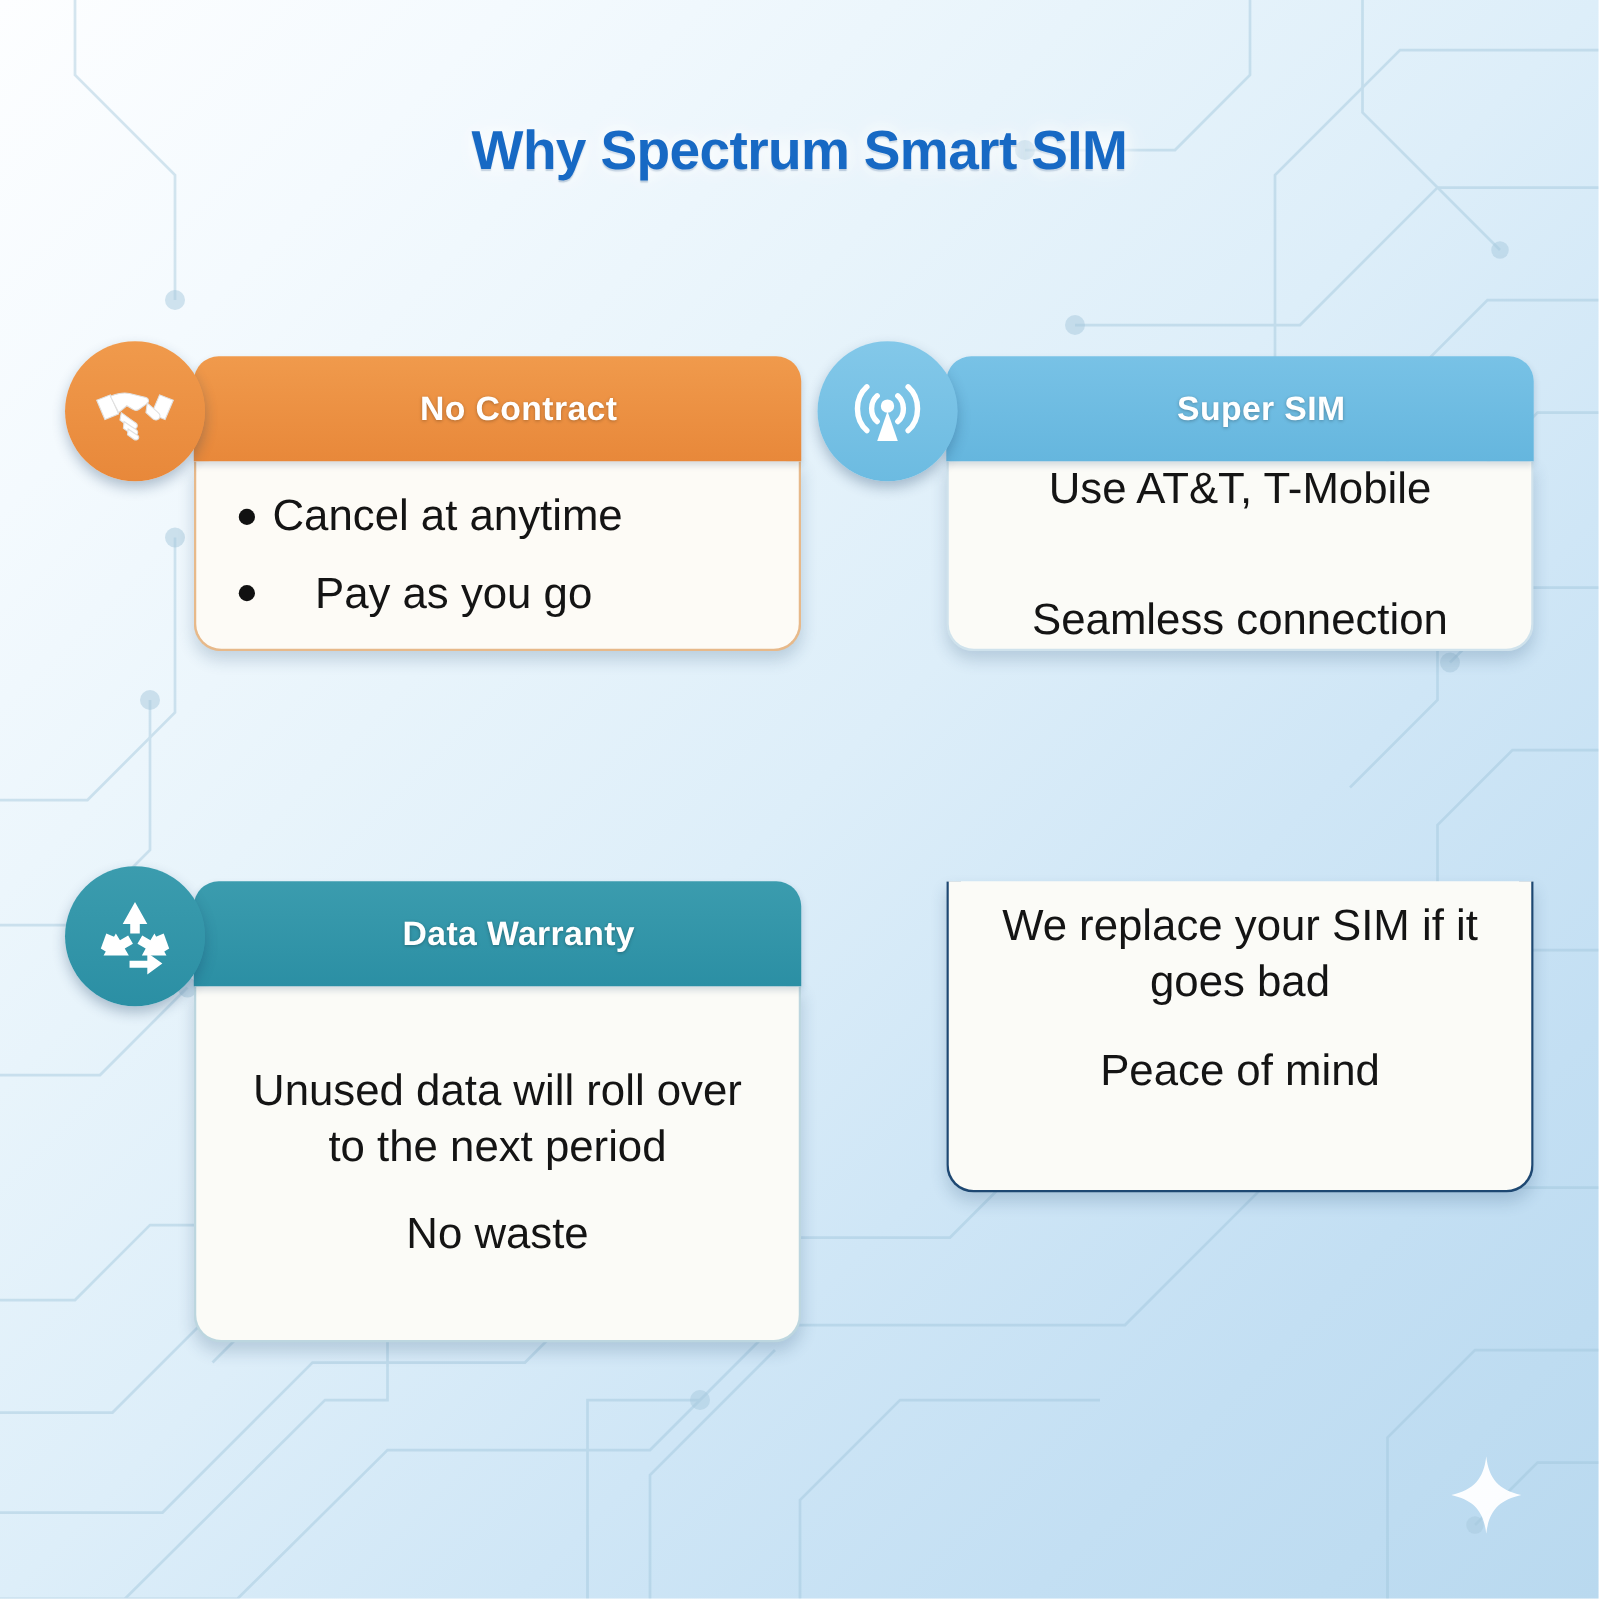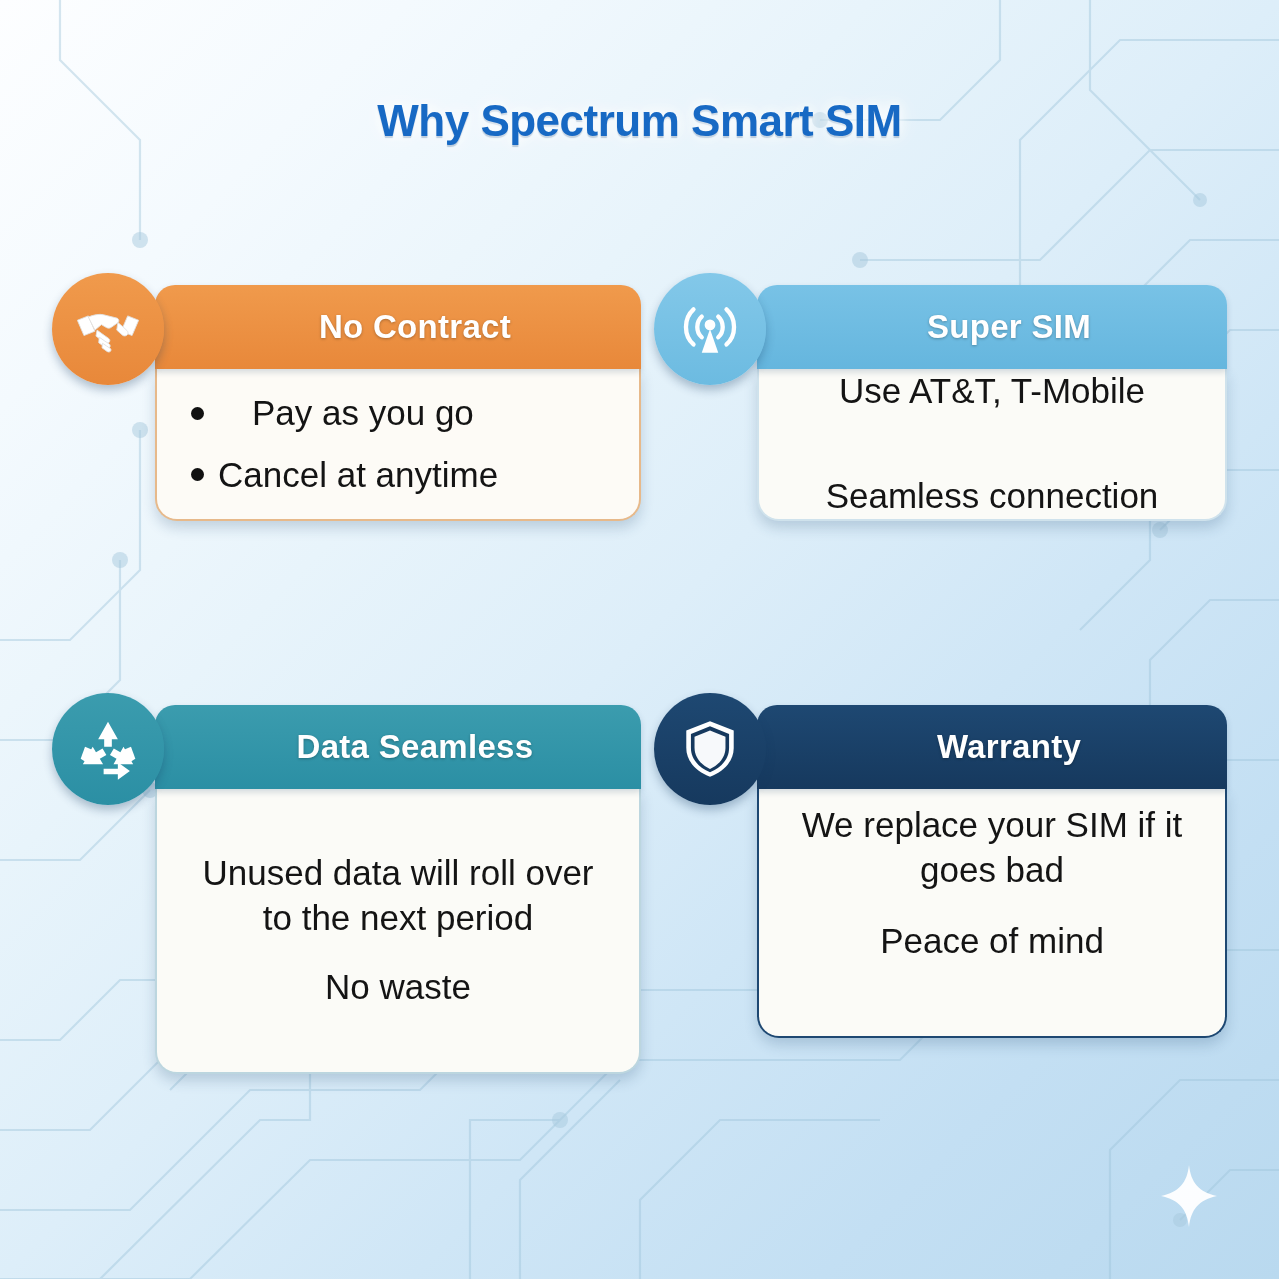--- a/index.html
+++ b/index.html
@@ -64,21 +64,21 @@
   .card-header {
     position: relative;
     height: 84px;
     border-radius: 20px 20px 0 0;
     display: flex;
     align-items: center;
     justify-content: center;
     box-shadow: 0 3px 6px rgba(20,60,100,0.18);
   }
   .card-header .htext {
-    font-size: 33px;
+    font-size: 27px;
     font-weight: bold;
     color: #ffffff;
     text-shadow: 0 1px 3px rgba(0,0,0,0.28);
     padding-left: 34px;
     letter-spacing: 0.3px;
   }
 
   .card-body {
     background: #fbfaf6;
     border-radius: 0 0 22px 22px;
@@ -238,25 +238,25 @@
                      C32.7 53.2 31.8 53 31.1 52.5 L26.5 49.2 Z"></path>
           </g>
         </svg>
       </div>
       <div class="htext">No Contract</div>
     </div>
     <div class="card-body" style="height:152px; padding:10px 26px 10px 34px;">
       <ul class="bullets">
         <li>
             <span class="dot"></span>
-          <span style="margin-left:34px">Pay as you go</span>
+          <span>Cancel at anytime</span>
           </li>
         <li>
             <span class="dot"></span>
-          <span>Cancel at anytime</span>
+          <span style="margin-left:34px">Pay as you go</span>
           </li>
       </ul>
     </div>
   </div>
 
   <div class="card c2" style="left:757px; top:285px; width:470px;">
     <div class="card-header">
       <div class="icon-badge">
         <svg width="66" height="66" viewBox="0 0 64 64" aria-hidden="true">
           <g fill="none" stroke="#ffffff" stroke-width="4.2" stroke-linecap="round">
@@ -284,41 +284,29 @@
           <g fill="#ffffff">
             <path d="M32 7 L41 23 L35.5 23 L35.5 30 L28.5 30 L28.5 23 L23 23 Z"></path>
             <path d="M9 46 L18 30 L21 35 L27 31.5 L30.5 37.5 L24.5 41 L27.5 46 Z"></path>
             <path d="M55 46 L37 46 L39.8 41 L33.8 37.5 L37.3 31.5 L43.3 35 L46.2 30 Z"></path>
             <path d="M28 50 L41 50 L41 44 L52 52 L41 60 L41 55 L28 55 Z"></path>
             <path d="M18 33 L12 44 L7 41 L11 30 Z"></path>
             <path d="M46 33 L52 44 L57 41 L53 30 Z"></path>
           </g>
         </svg>
       </div>
-      <div class="htext">Data Seamless</div>
+      <div class="htext">Data Warranty</div>
     </div>
     <div class="card-body" style="height:285px; padding:14px 26px;">
       <div class="body-line">Unused data will roll over to the next period</div>
       <div class="body-line" style="margin-top:21px;">No waste</div>
     </div>
   </div>
 
   <div class="card c4" style="left:757px; top:705px; width:470px;">
-    <div class="card-header">
-      <div class="icon-badge">
-        <svg width="66" height="66" viewBox="0 0 64 64" aria-hidden="true">
-          <path d="M32 5 L55 14 L55 31 C55 44 45 54 32 59 C19 54 9 44 9 31 L9 14 Z" fill="#ffffff"></path>
-          <path d="M32 10 L50.5 17.5 L50.5 31 C50.5 41.8 42.5 50.3 32 54.5
-                   C21.5 50.3 13.5 41.8 13.5 31 L13.5 17.5 Z" fill="#16395e"></path>
-          <path d="M32 14 L47 20 L47 31 C47 40.2 40.3 47.6 32 51.3
-                   C23.7 47.6 17 40.2 17 31 L17 20 Z" fill="#f7f9fb"></path>
-        </svg>
-      </div>
-      <div class="htext">Warranty</div>
-    </div>
     <div class="card-body" style="height:249px; padding:14px 20px;">
       <div class="body-line" style="margin-top:-58px;">We replace your SIM if it goes bad</div>
       <div class="body-line" style="margin-top:22px;">Peace of mind</div>
     </div>
   </div>
 
   <svg class="sparkle" viewBox="0 0 56 62" aria-hidden="true">
     <path d="M28 0 C30 18 38 27 56 31 C38 35 30 44 28 62 C26 44 18 35 0 31 C18 27 26 18 28 0 Z" fill="#ffffff" opacity="0.95"></path>
   </svg>
 

